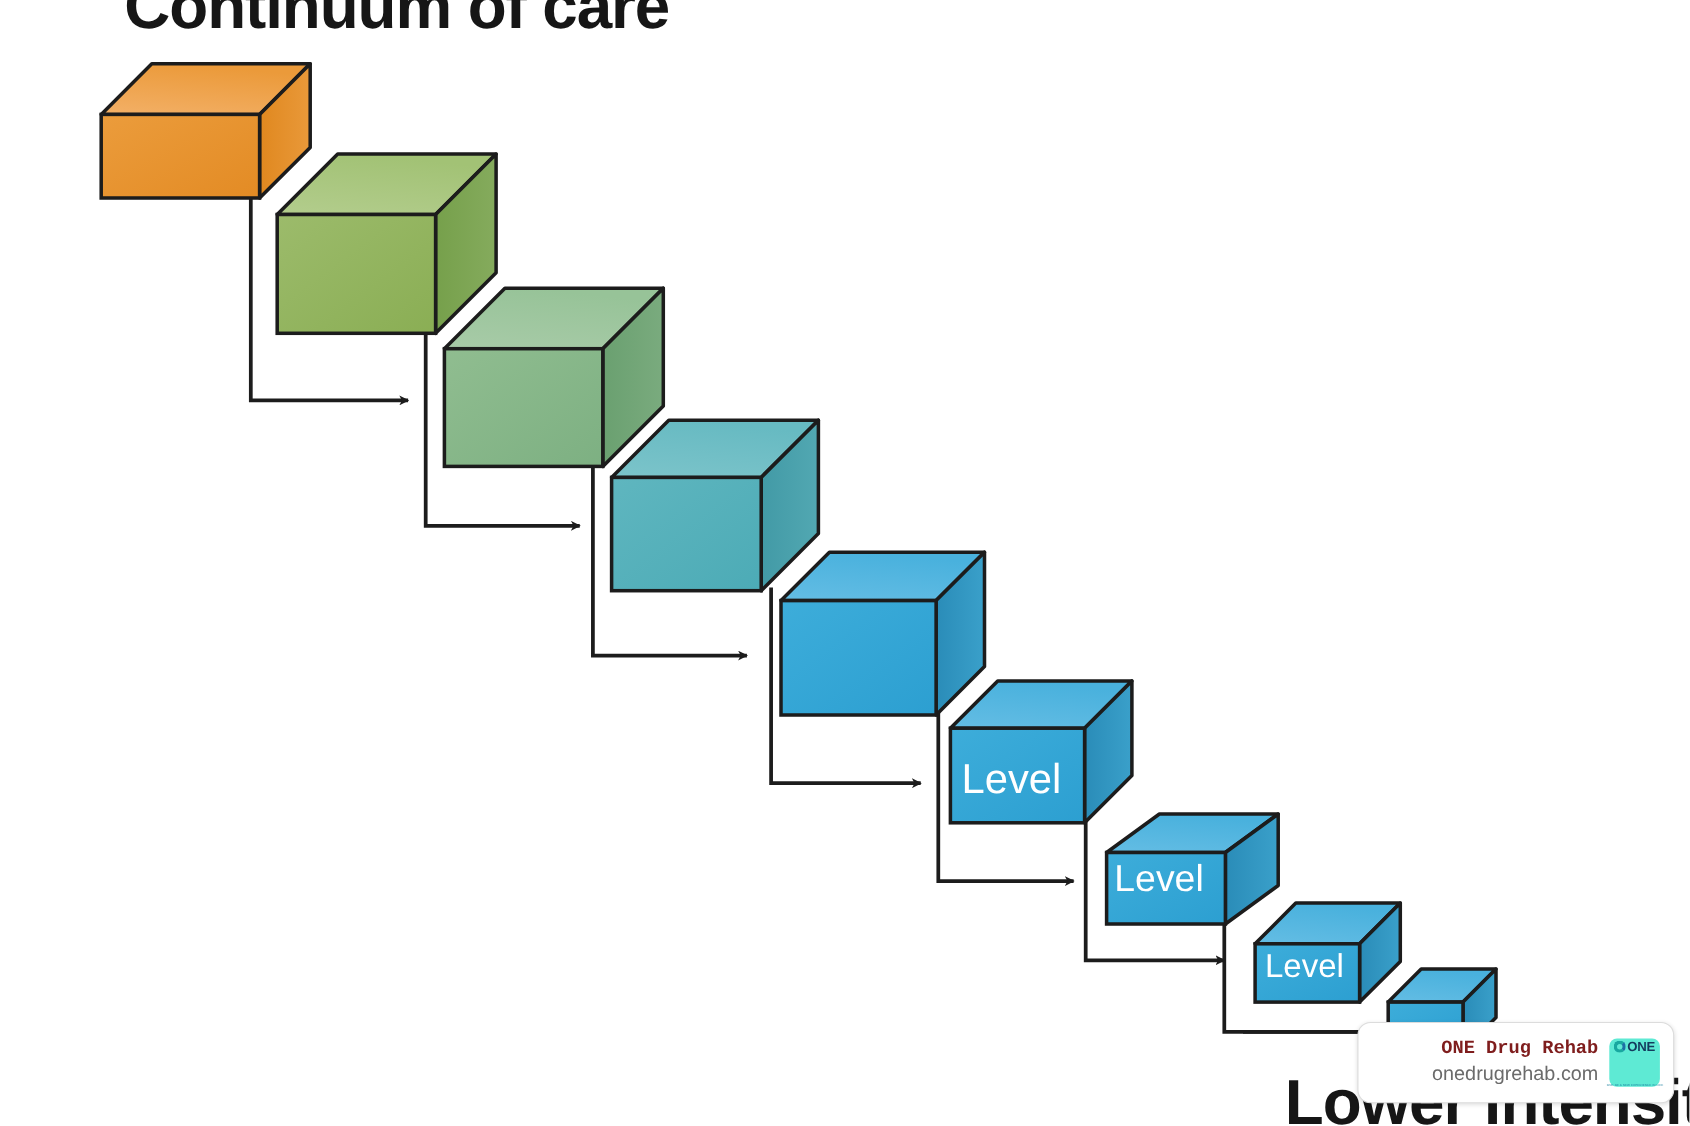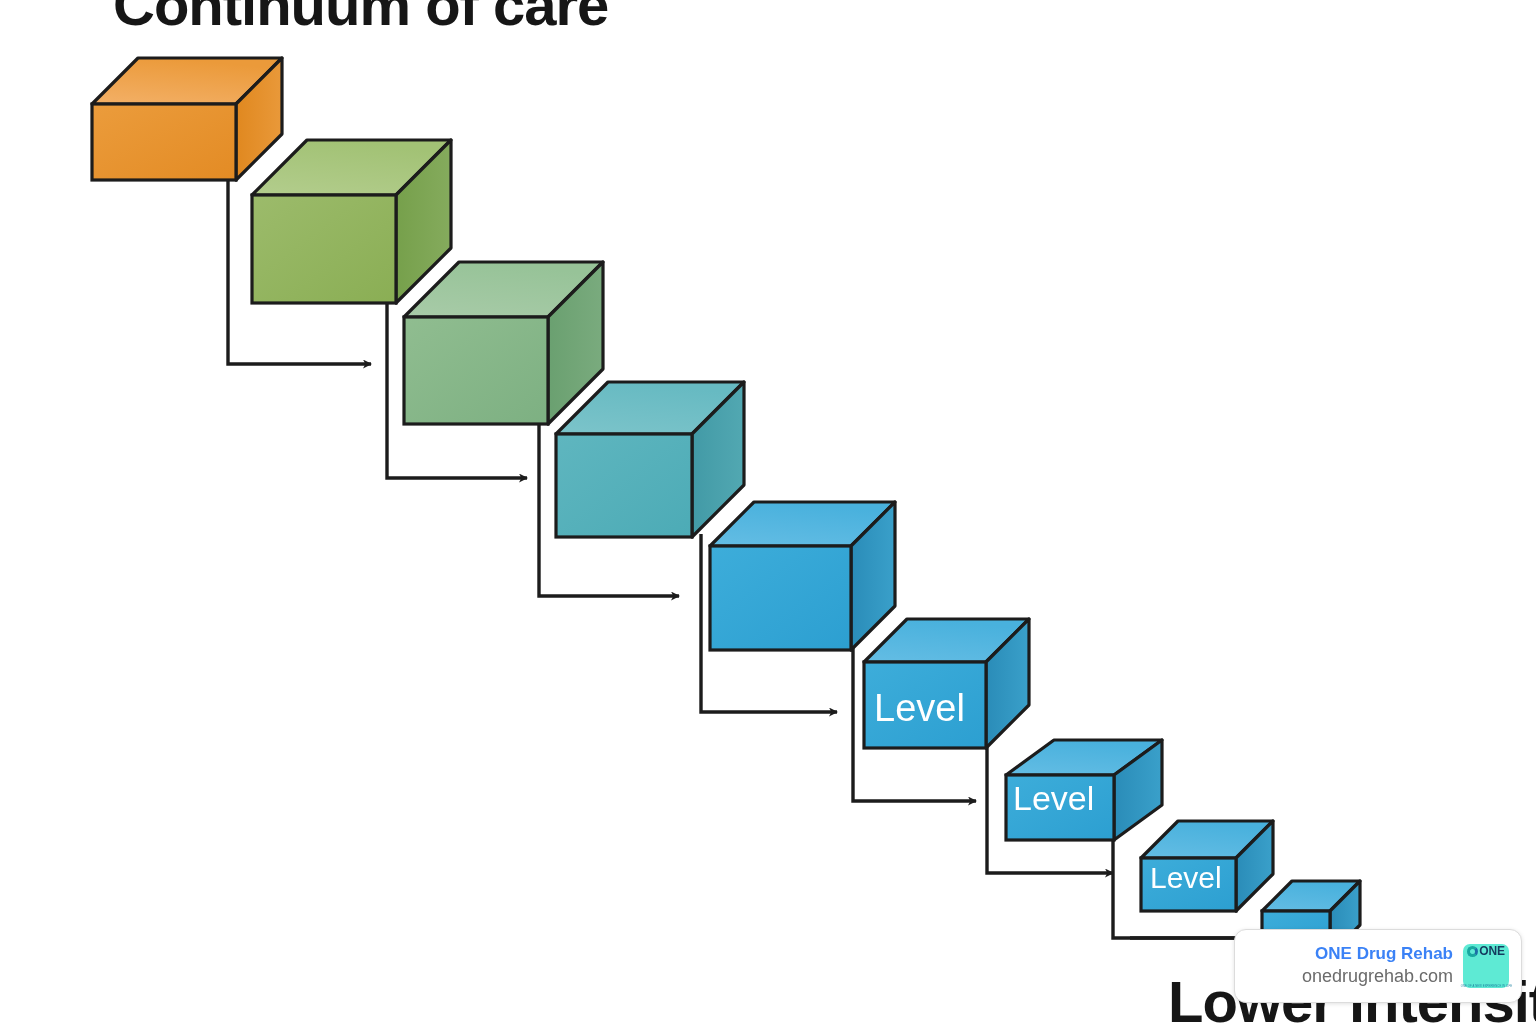--- a/index.html
+++ b/index.html
@@ -54,24 +54,24 @@
   }
   #attrib-text {
     flex: 1 1 auto;
     display: flex;
     flex-direction: column;
     align-items: flex-end;
     justify-content: center;
     line-height: 1.2;
   }
   .attrib-title {
-    font-family: Liberation Sans, sans-serif;
+    font-family: Liberation Mono, monospace;
     font-size: 17px;
     font-weight: 700;
-    color: #3b82f6;
+    color: #7f1d1d;
     white-space: nowrap;
   }
   .attrib-url {
     font-family: "Liberation Sans", sans-serif;
     font-size: 18px;
     font-weight: 400;
     color: #6b6b6b;
     white-space: nowrap;
     margin-top: 2px;
   }

